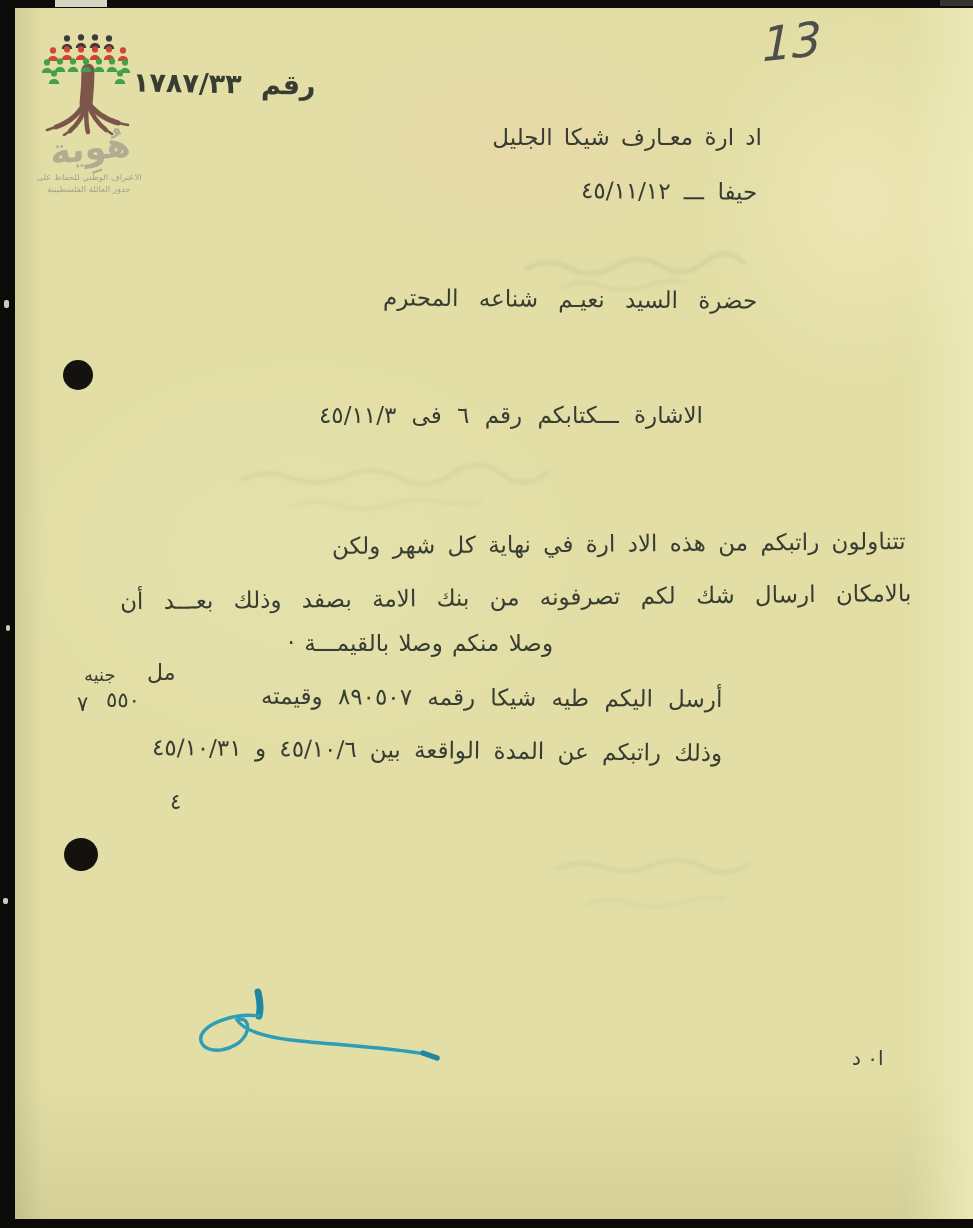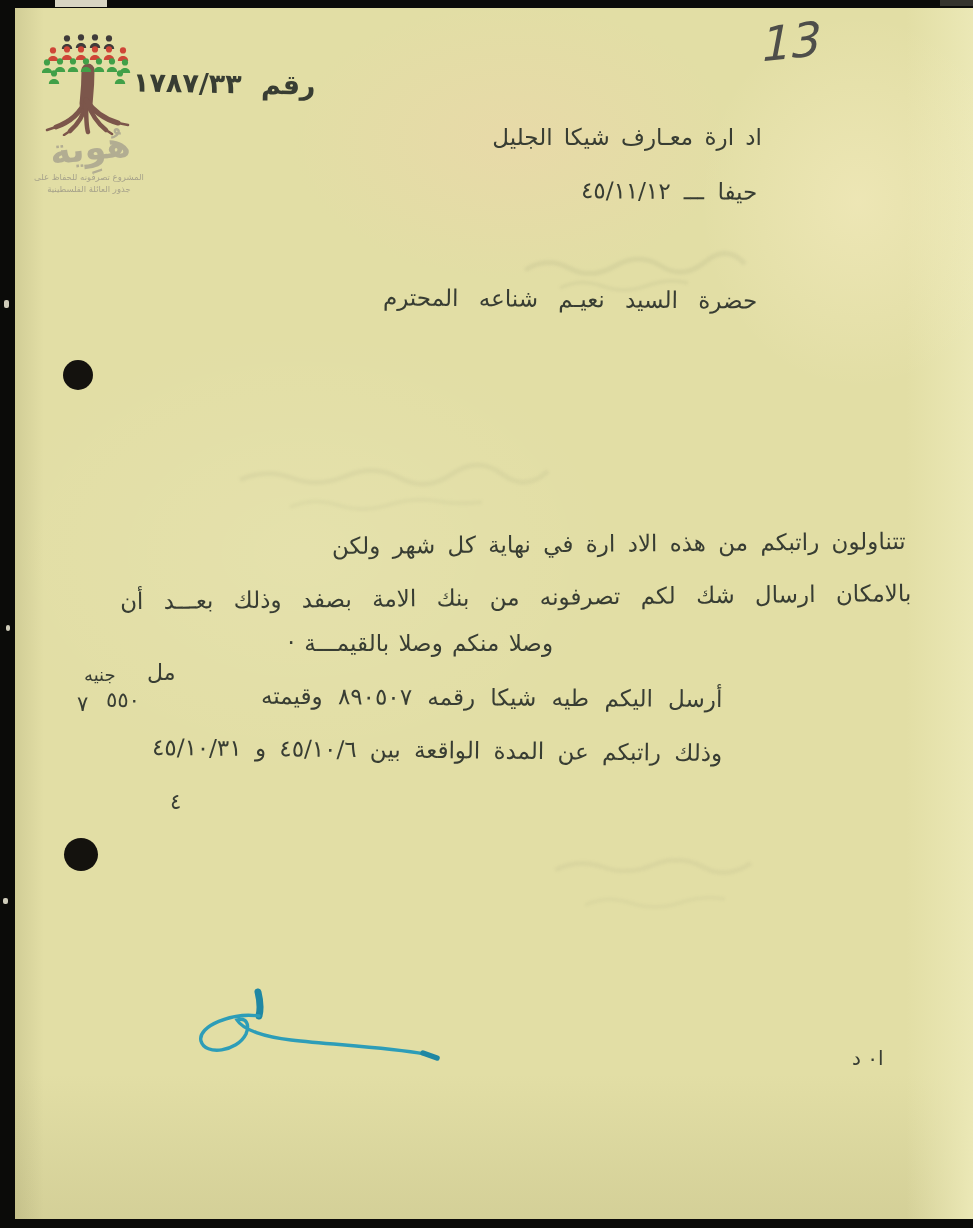--- a/index.html
+++ b/index.html
@@ -120,33 +120,34 @@
           <use href="#prs" x="44" y="33"></use>
         <use href="#prs" x="57" y="33"></use>
           <use href="#prs" x="70" y="33"></use>
         <use href="#prs" x="83" y="34"></use>
         <use href="#prs" x="12" y="45"></use>
           <use href="#prs" x="78" y="45"></use>
       </g>
     </svg>
   </div>
   <div class="wm-word" style="left:44px;top:128px;">هُوِية</div>
-  <div class="wm-tag" style="left:33px;top:172px;">المشروع تصرفونه للحفاظ على</div>
+  <div class="wm-tag" style="left:33px;top:172px;">الاعتراف الوطني للحفاظ على</div>
   <div class="wm-tag" style="left:33px;top:184px;">جذور العائلة الفلسطينية</div>
 
   <div class="line pencil" style="left:762px;top:14px;">13</div>
 
   <div class="line" style="left:133px;top:68px;font-size:27px;font-weight:bold;word-spacing:10px;transform:rotate(1deg);">رقم  ١٧٨٧/٣٣</div>
 
   <div>
     <div class="line" style="right:211px;top:124px;word-spacing:4px;">اد ارة معـارف شيكا الجليل</div>
     <div class="line" style="right:216px;top:178px;word-spacing:6px;transform:rotate(0.6deg);">حيفا ـــ  ٤٥/١١/١٢</div>
   </div>
 
   <div class="line" style="right:216px;top:286px;word-spacing:13px;transform:rotate(0.5deg);">حضرة السيد نعيـم شناعه المحترم</div>
+  <div class="line" style="right:270px;top:402px;word-spacing:8px;">الاشارة ـــكتابكم رقم ٦ فى ٤٥/١١/٣</div>
 
   <div class="line" style="right:67px;top:528px;word-spacing:5px;transform:rotate(-0.5deg);transform-origin:right center;">تتناولون راتبكم من هذه الاد ارة في نهاية كل شهر ولكن</div>
   <div class="line" style="right:62px;top:580px;word-spacing:13px;transform:rotate(-0.6deg);transform-origin:right center;">بالامكان ارسال شك لكم تصرفونه من بنك الامة بصفد وذلك بعـــد أن</div>
   <div class="line" style="right:420px;top:630px;word-spacing:2px;">وصلا منكم وصلا بالقيمـــة ·</div>
 
   <div>
     <div class="line" style="left:147px;top:660px;font-size:22px;">مل</div>
     <div class="line" style="left:84px;top:664px;font-size:18px;">جنيه</div>
     <div class="line" style="left:106px;top:688px;font-size:21px;transform:rotate(1deg);">٥٥٠</div>
     <div class="line" style="left:77px;top:692px;font-size:21px;">٧</div>

